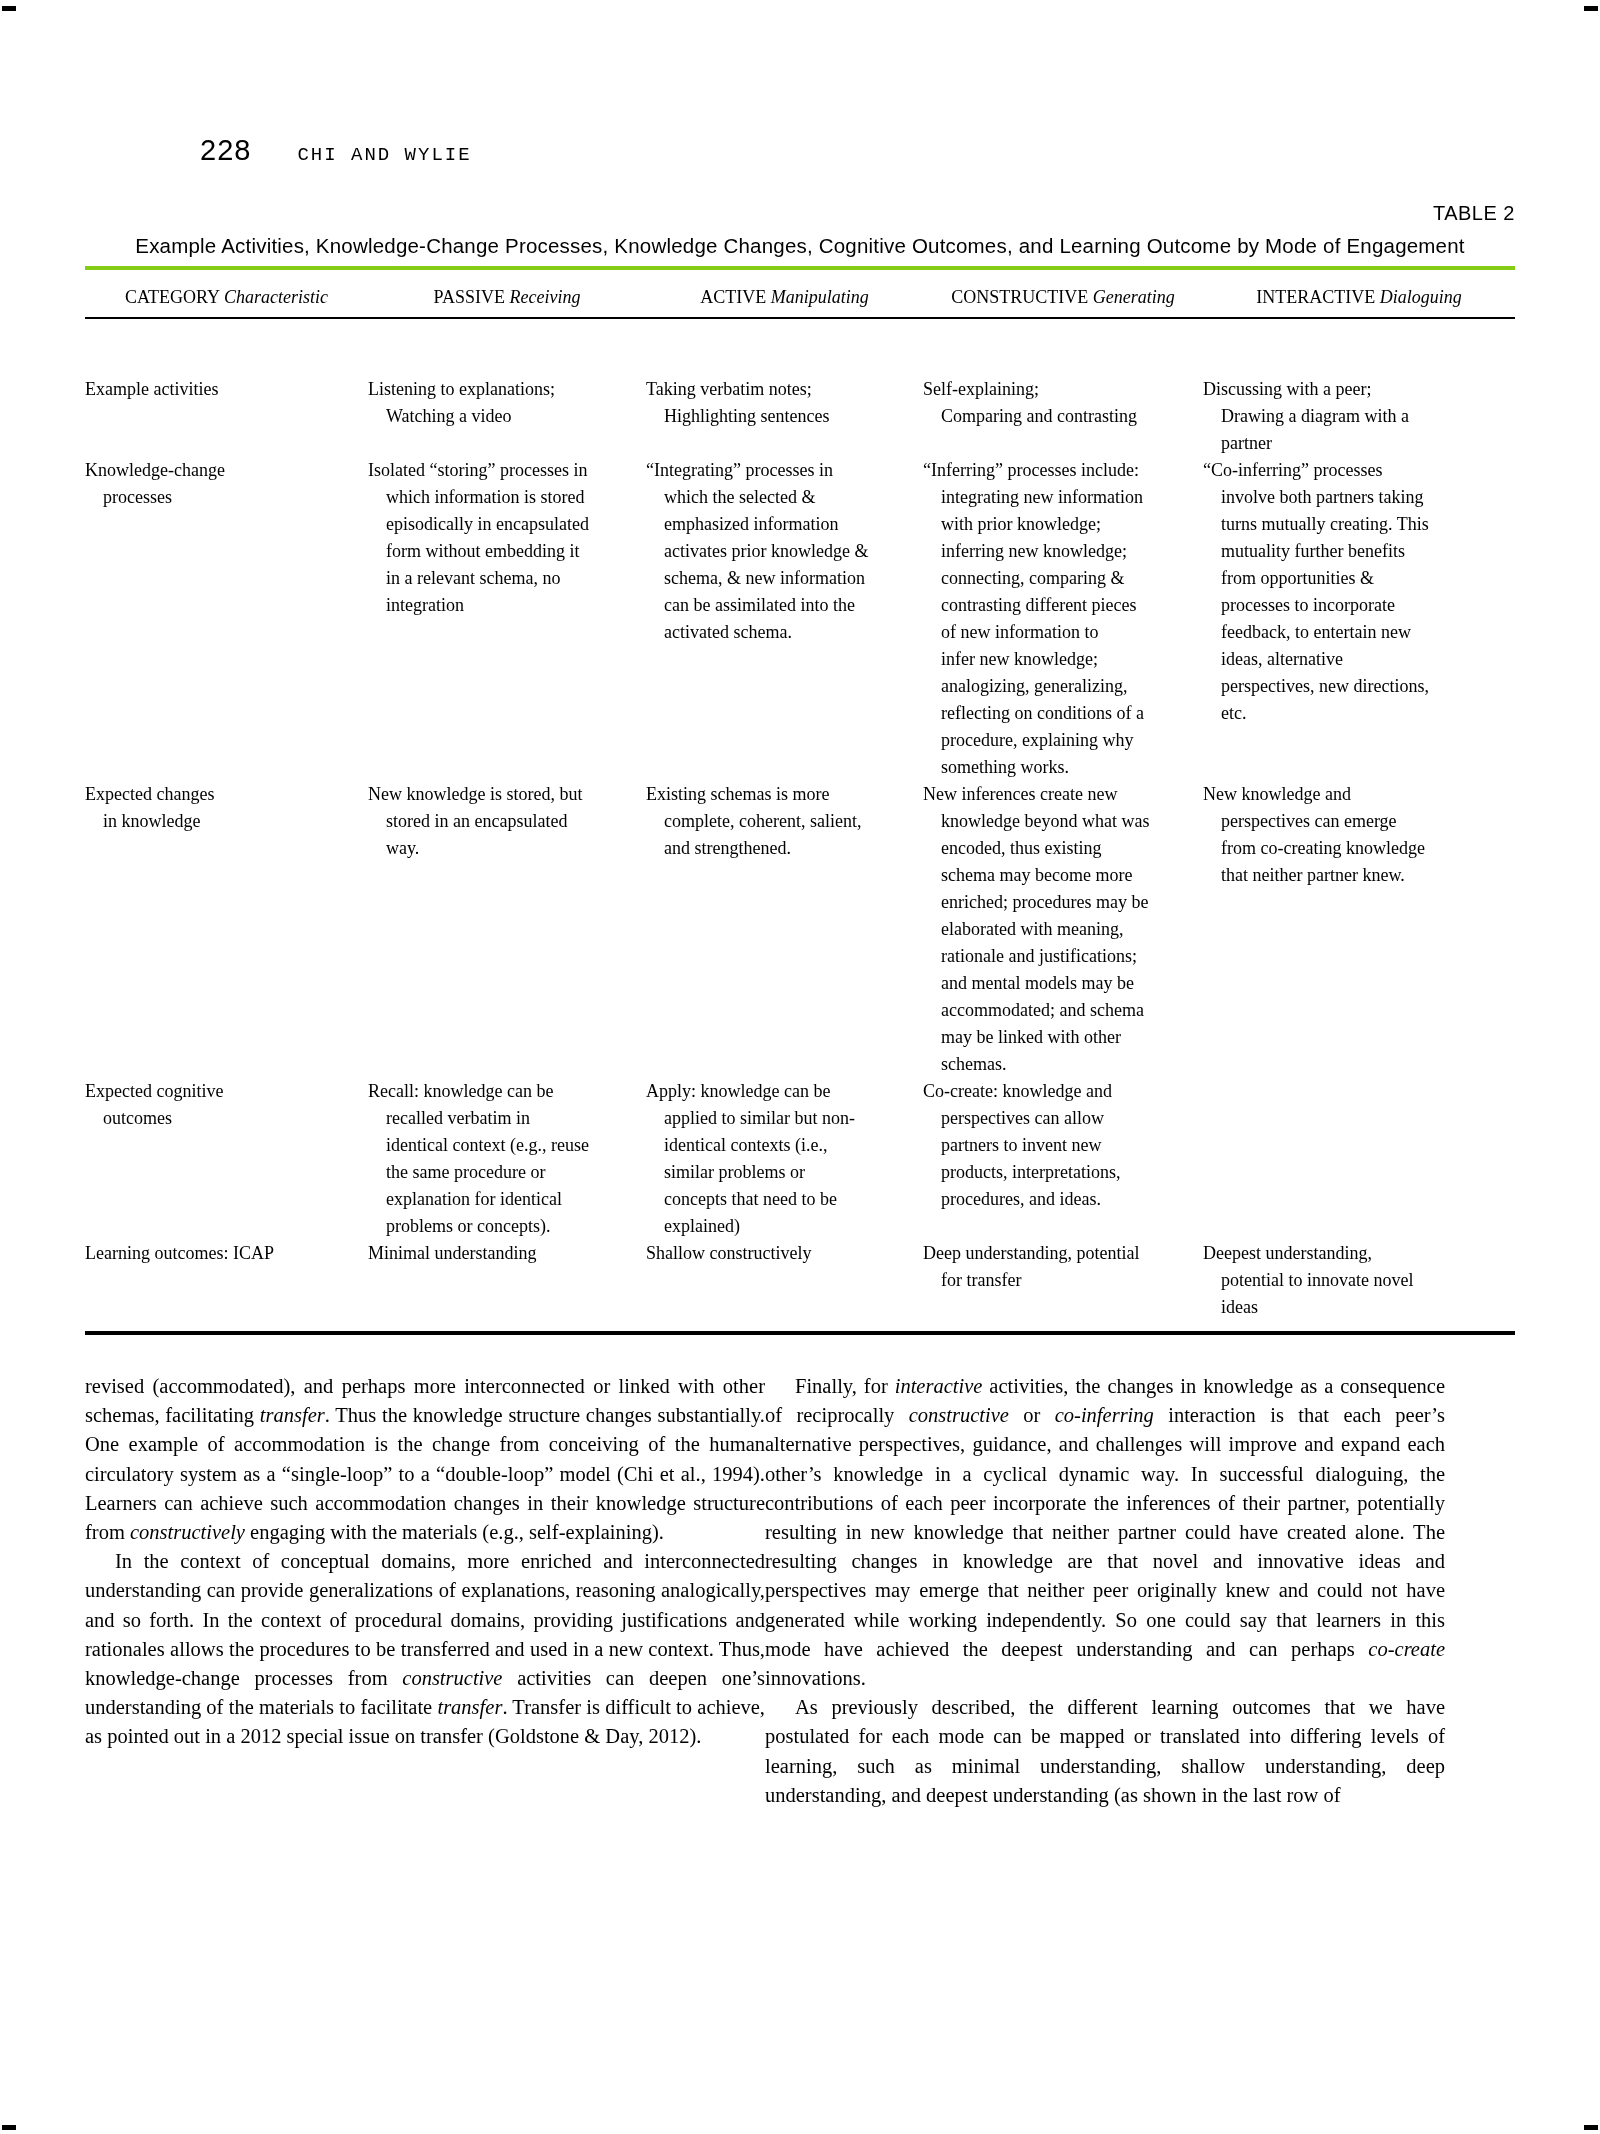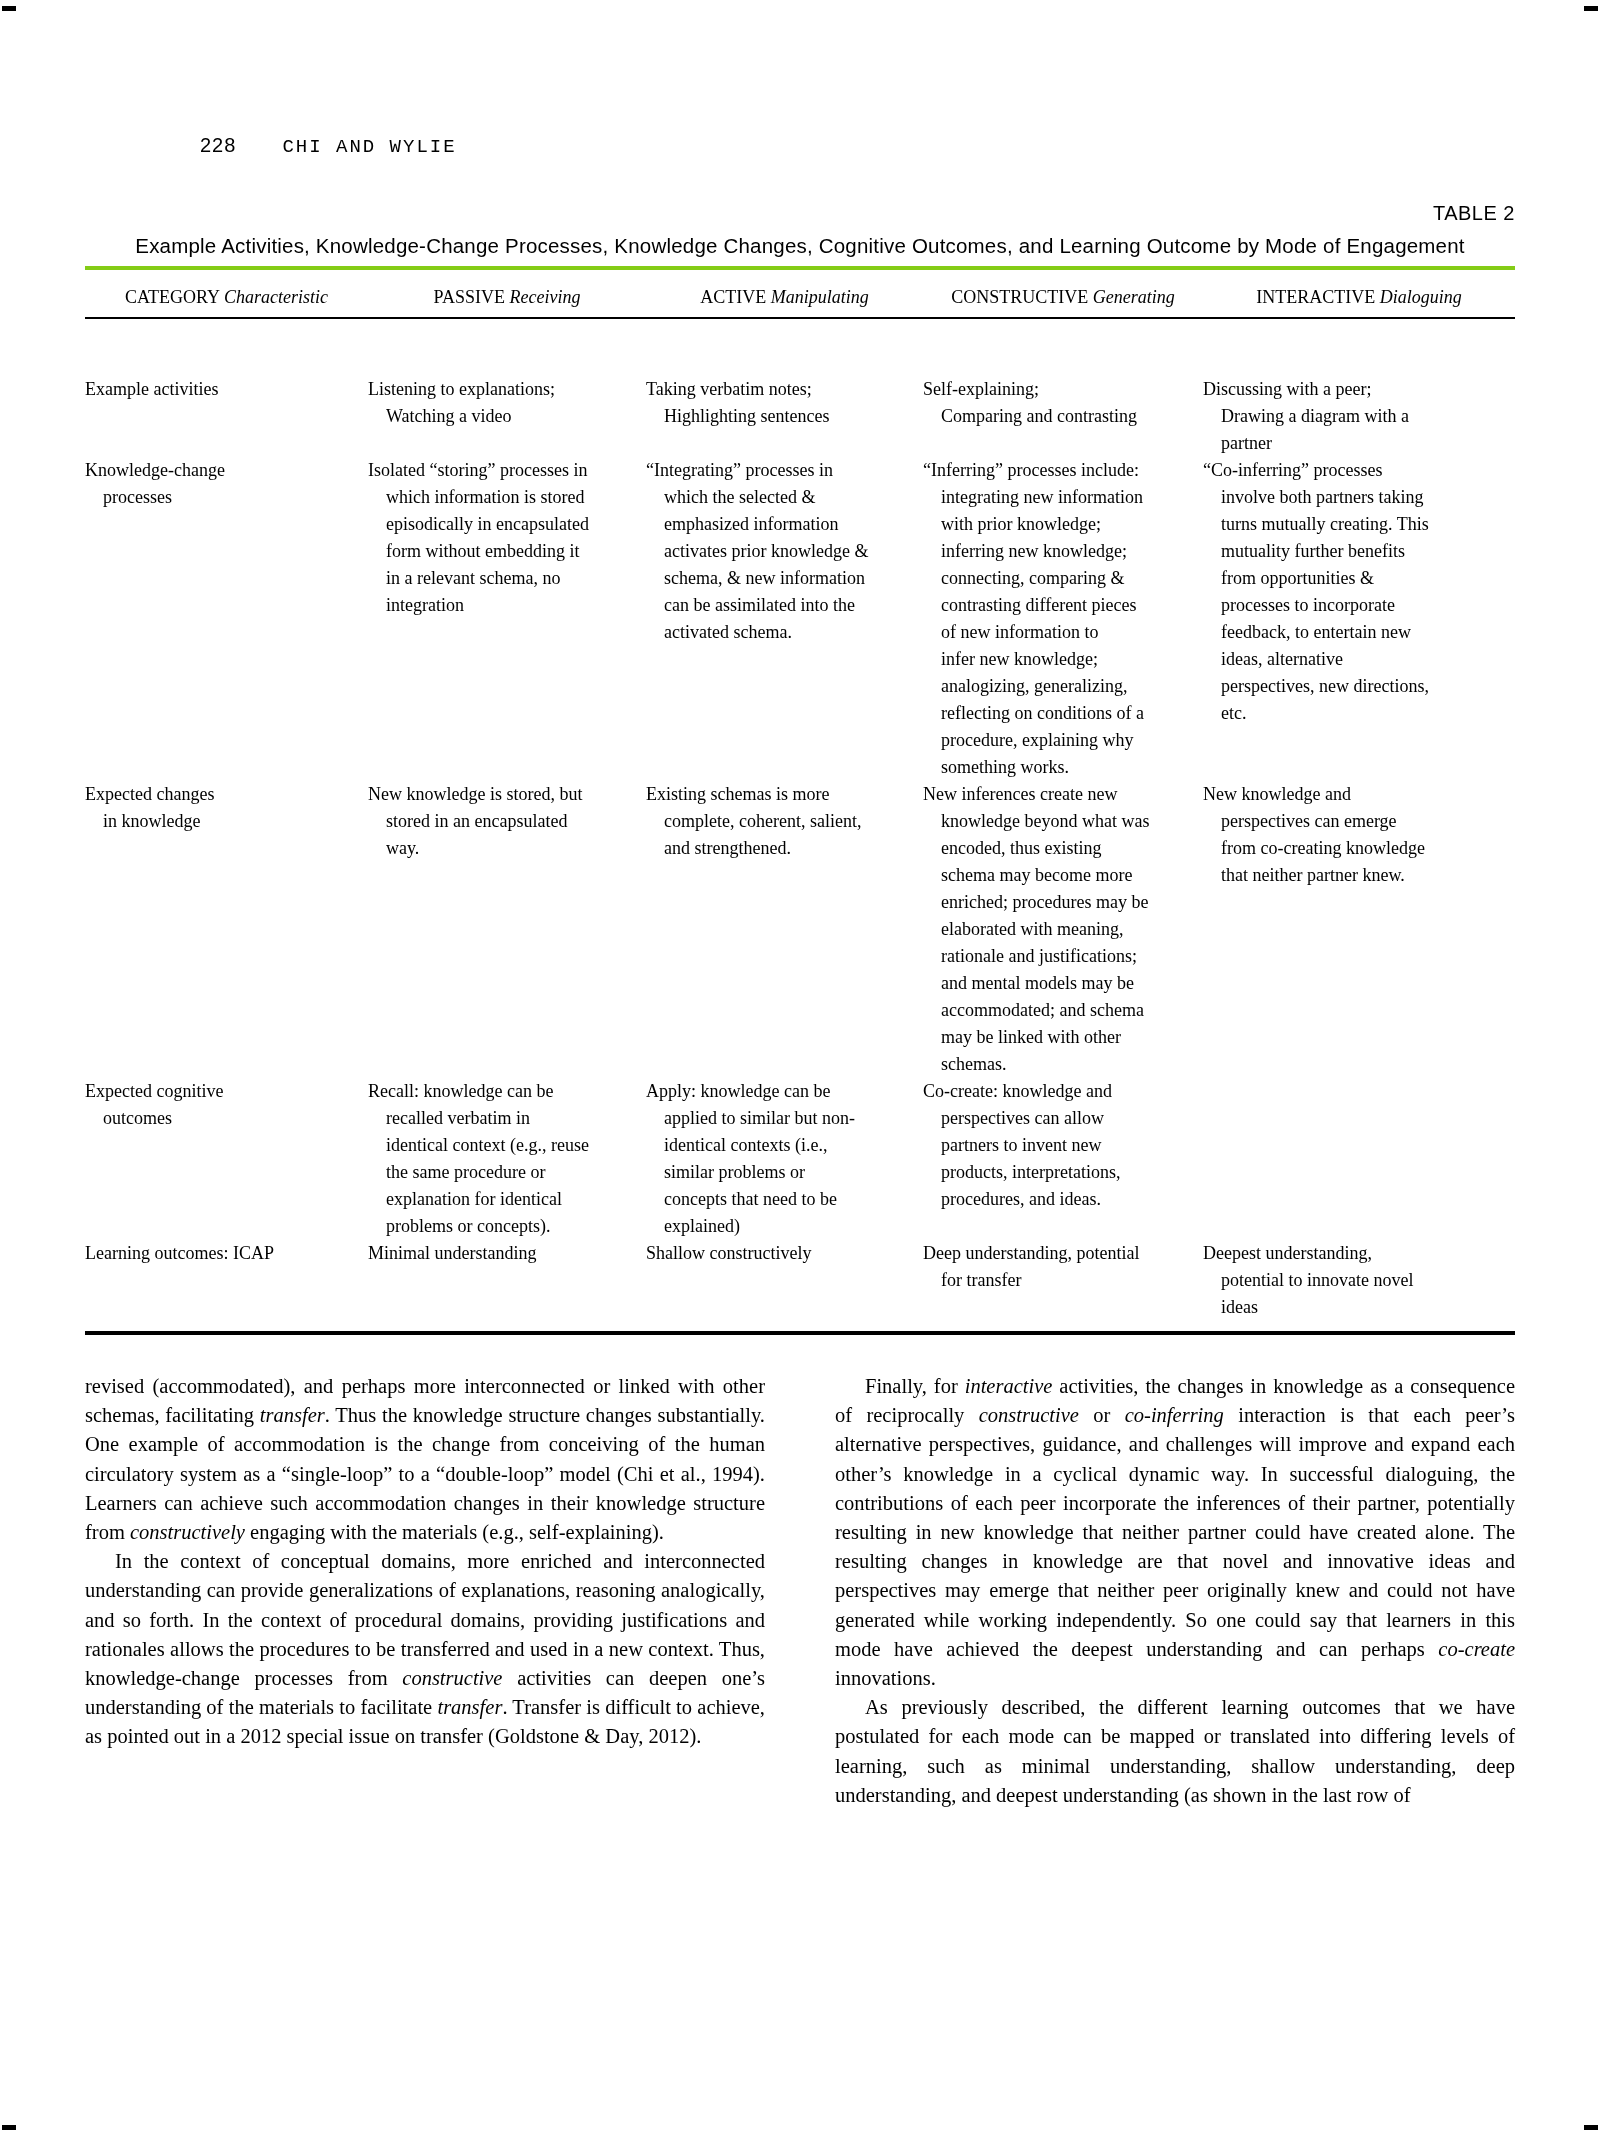--- a/index.html
+++ b/index.html
@@ -11,21 +11,21 @@
   .crop-mark{position:absolute;background:#000;width:14px;height:5px;}
   .crop-tl{left:2px;top:6px;}
   .crop-tr{right:2px;top:6px;}
   .crop-bl{left:2px;bottom:4px;}
   .crop-br{right:2px;bottom:4px;}
 
   .content{position:absolute;left:85px;width:1430px;top:0;}
 
   
   .page-header{position:absolute;top:134px;left:115px;display:flex;align-items:baseline;}
-  .page-number{font-family:"Liberation Sans", sans-serif;font-size:20px;letter-spacing:1px;}
+  .page-number{font-family:"Liberation Sans", sans-serif;font-size:29px;letter-spacing:1px;}
   .running-head{margin-left:46px;font-size:19px;letter-spacing:2px;font-family:Liberation Mono, monospace;}
 
   
   .table-label{position:absolute;top:202px;left:0;width:1430px;text-align:right;
     font-family:"Liberation Sans", sans-serif;font-size:20px;letter-spacing:.5px;}
   .table-caption{position:absolute;top:234px;left:0;width:1430px;text-align:center;
     font-family:"Liberation Sans", sans-serif;font-size:20.5px;letter-spacing:.2px;white-space:nowrap;}
 
   
   .icap-table{position:absolute;top:266px;left:0;width:1430px;border-top:4px solid #84cc16;}
@@ -37,21 +37,21 @@
   .h-cell .h-it{font-style:italic;}
   .t-rows{padding:13px 0 10px 0;border-bottom:4px solid #000;margin-top:44px;}
   .t-row{display:grid;grid-template-columns:var(--cols);}
   .cell{
     font-size:18px;line-height:27px;
     white-space:pre-line;
     padding-left:18px;text-indent:-18px;padding-right:14px;
   }
 
   
-  .body-text{position:absolute;top:1372px;left:0;width:1430px;display:flex;gap:70px;}
+  .body-text{position:absolute;top:1372px;left:0;width:1430px;display:flex;}
   .body-col{width:680px;}
   .para{margin:0;text-align:justify;font-size:20.5px;line-height:29.2px;}
   .para.indent{text-indent:30px;}
   .para em{font-style:italic;}
 </style>
 </head>
 <body>
 
 <div class="crop-mark crop-tl"></div>
 <div class="crop-mark crop-tr"></div>

